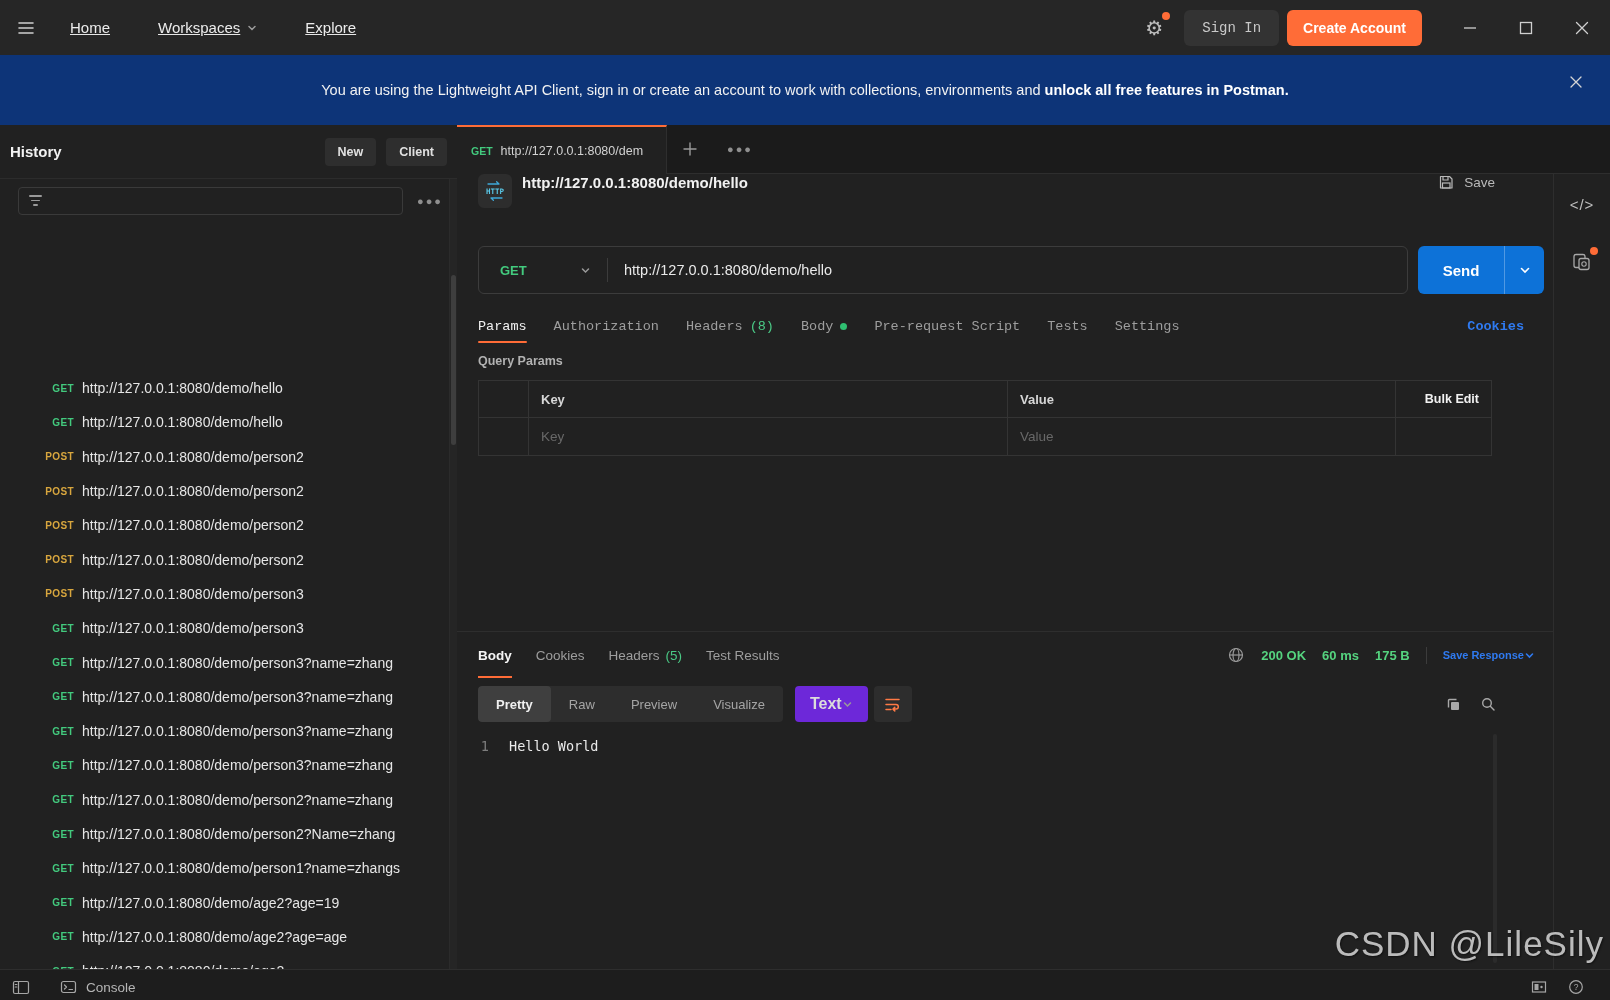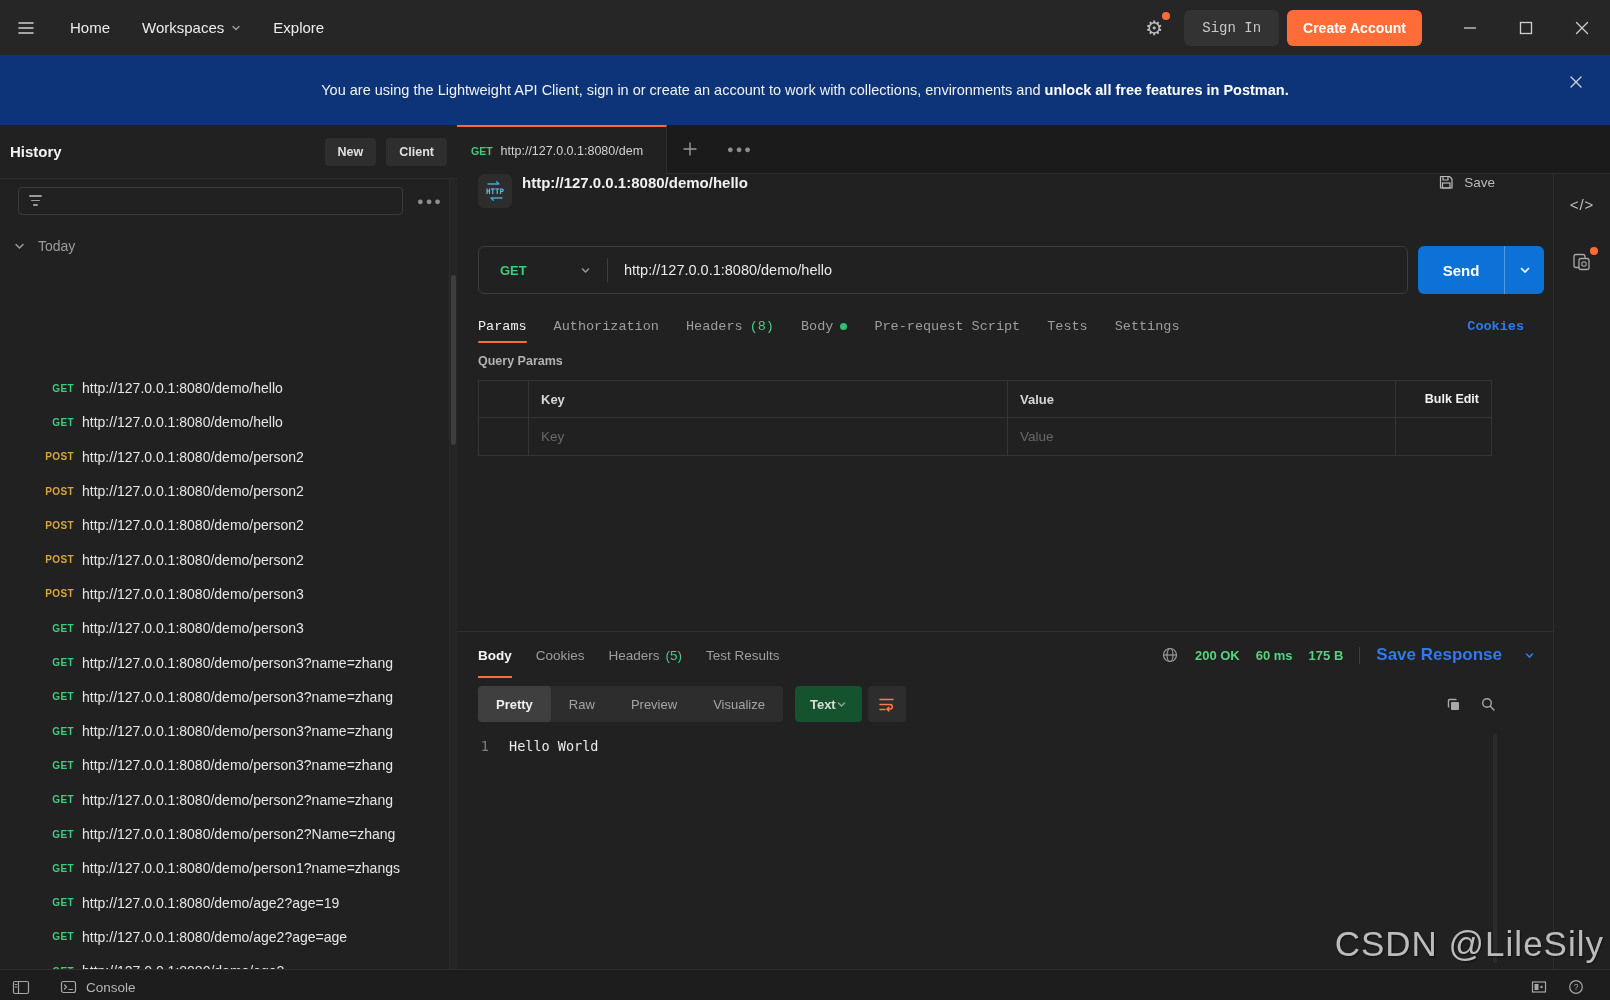--- a/index.html
+++ b/index.html
@@ -4,21 +4,21 @@
 <style>
   * { box-sizing: border-box; margin: 0; padding: 0; }
   html,body { width:1610px; height:1000px; overflow:hidden; }
   body { background:#212121; font-family:"Liberation Sans", sans-serif; color:#e6e6e6; position:relative; }
   .icon-btn { background:none; border:none; cursor:pointer; display:flex; align-items:center; justify-content:center; }
   svg { display:block; }
 
   
   .topbar { height:55px; background:#262626; display:flex; align-items:center; padding:0 0 0 6px; }
   .topbar .icon-btn { width:40px; height:40px; }
-  .topnav { display:flex; align-items:center; gap:8px; margin-left:12px; }
+  .topnav { display:flex; align-items:center; gap:24px; margin-left:12px;text-decoration:underline; }
   .topnav a { color:#ececec; font-size:15px; font-weight:500; text-decoration:none; padding:8px 12px; display:flex; align-items:center; gap:7px; cursor:pointer; }
   .search-box { width:236px; height:36px; margin-left:255px; background:#333333; border-radius:6px; display:flex; align-items:center; justify-content:center; gap:10px; padding:0 12px; cursor:text; }
   .search-box input { background:transparent; border:none; outline:none; color:#d8d8d8; font-size:14px; width:130px; font-family:"Liberation Sans", sans-serif; }
   .search-box input::placeholder { color:#8f8f8f; }
   .top-right { margin-left:auto; display:flex; align-items:center; }
   .gear-wrap { position:relative; width:38px; height:38px; }
   .gear { font-size:20px; color:#bdbdbd; line-height:1; }
   .notif-dot { position:absolute; top:4px; right:4px; width:8px; height:8px; border-radius:50%; background:var(--accent_orange,#ff6c37); }
   .btn-dark { background:#333333; border:none; color:#c9c9c9; font-size:14px; height:36px; padding:0 18px; border-radius:6px; cursor:pointer; font-family:"Liberation Sans", sans-serif; }
   .btn-orange { background:var(--accent_orange,#ff6c37); border:none; color:#fff; font-weight:bold; font-size:14px; height:36px; padding:0 16px; border-radius:6px; margin-left:8px; cursor:pointer; font-family:"Liberation Sans", sans-serif; }
@@ -107,27 +107,27 @@
   .resp { position:absolute; top:457px; left:0; right:0; bottom:0; border-top:1px solid #2e2e2e; }
   .resp-header { height:46px; display:flex; align-items:stretch; padding:0 18px 0 21px; }
   .resp-tabs { display:flex; gap:24px; }
   .resptab { position:relative; display:flex; align-items:center; gap:6px; font-size:13.5px; color:#9e9e9e; cursor:pointer; }
   .resptab.active { color:#f5f5f5; font-weight:bold; }
   .resptab.active::after { content:""; position:absolute; left:0; right:0; bottom:0; height:2px; background:var(--accent_orange,#ff6c37); }
   .resptab .count { color:#4ac885; }
   .resp-meta { margin-left:auto; display:flex; align-items:center; gap:16px; }
   .green { color:var(--status_green,#55d37f); font-size:13px; font-weight:600; }
   .meta-sep { width:1px; height:17px; background:#3c3c3c; }
-  .save-resp { display:flex; align-items:center; gap:22px; color:var(--link_blue,#2f7af0); font-size:17px; font-weight:bold; cursor:pointer; }
+  .save-resp { display:flex; align-items:center; gap:0; color:var(--link_blue,#2f7af0); font-size:11px; font-weight:bold; cursor:pointer; }
 
   .resp-toolbar { display:flex; align-items:center; margin:8px 0 0 21px; height:36px; }
   .seg { display:flex; background:#2d2d2d; border-radius:4px; height:36px; overflow:hidden; }
   .seg-item { padding:0 18px; display:flex; align-items:center; font-size:13px; color:#a5a5a5; cursor:pointer; }
   .seg-item.active { background:#3f3f3f; color:#f0f0f0; font-weight:600; border-radius:4px; }
-  .fmt-select { height:36px; background:#14532d; border-radius:4px; display:flex; align-items:center; padding:0 15px; font-size:13px; font-weight:600; color:#dcdcdc; margin-left:12px; cursor:pointer; }
+  .fmt-select { height:36px; background:#6d28d9; border-radius:4px; display:flex; align-items:center; padding:0 15px; font-size:16px; font-weight:600; color:#dcdcdc; margin-left:12px; cursor:pointer; }
   .wrap-btn { width:38px; height:36px; background:#2d2d2d; border-radius:4px; margin-left:6px; }
   .resp-actions { margin-left:auto; margin-right:56px; display:flex; align-items:center; gap:18px; }
   .resp-actions span { cursor:pointer; }
 
   .resp-code { margin-top:14px; font-family:"DejaVu Sans Mono", monospace; font-size:13.5px; }
   .code-line { display:flex; align-items:center; height:20px; }
   .line-no { width:32px; text-align:right; color:#7d7d7d; margin-right:20px; flex:none; }
   .line-text { color:#eaeaea; white-space:pre; }
   .resp-track { position:absolute; right:56px; top:102px; bottom:6px; width:4px; background:#303030; border-radius:2px; opacity:.7; cursor:pointer; }
 
@@ -221,26 +221,20 @@
         <div class="filter-box">
           <span class="filter-icon">
               <i></i>
               <i></i>
               <i></i>
             </span>
           <input class="filter-input" style="">
         </div>
         <span class="dots">●●●</span>
       </div>
-      <div class="sb-today">
-        <svg width="11" height="11">
-            <path d="M2 3.5 L5.5 7 L9 3.5" stroke="#9b9b9b" stroke-width="1.5" fill="none" stroke-linecap="round"></path>
-          </svg>
-        <span>Today</span>
-      </div>
       <div class="hist-list">
           <div class="hist-row">
             <span class="method get">GET</span>
             <span class="hist-url">http://127.0.0.1:8080/demo/hello</span>
           </div>
           <div class="hist-row">
             <span class="method get">GET</span>
             <span class="hist-url">http://127.0.0.1:8080/demo/hello</span>
           </div>
           <div class="hist-row">

